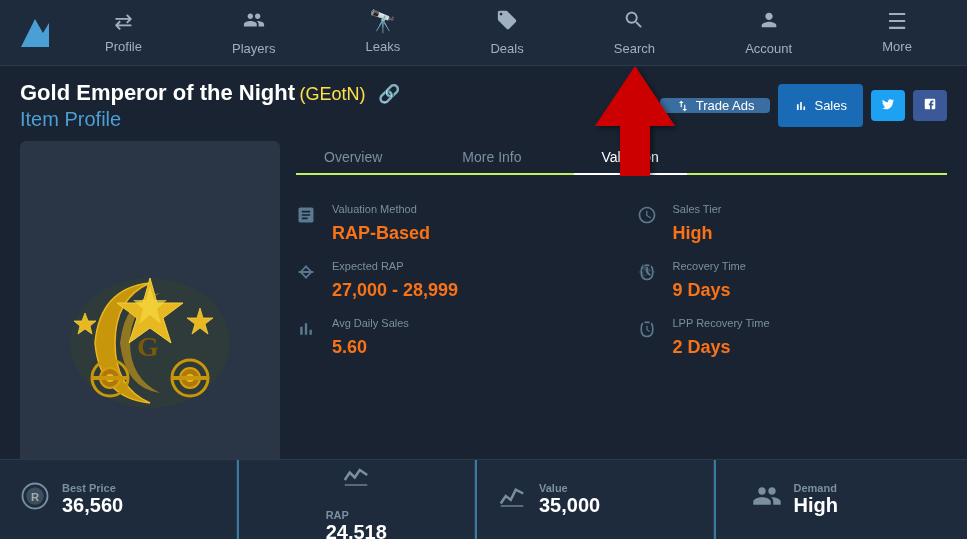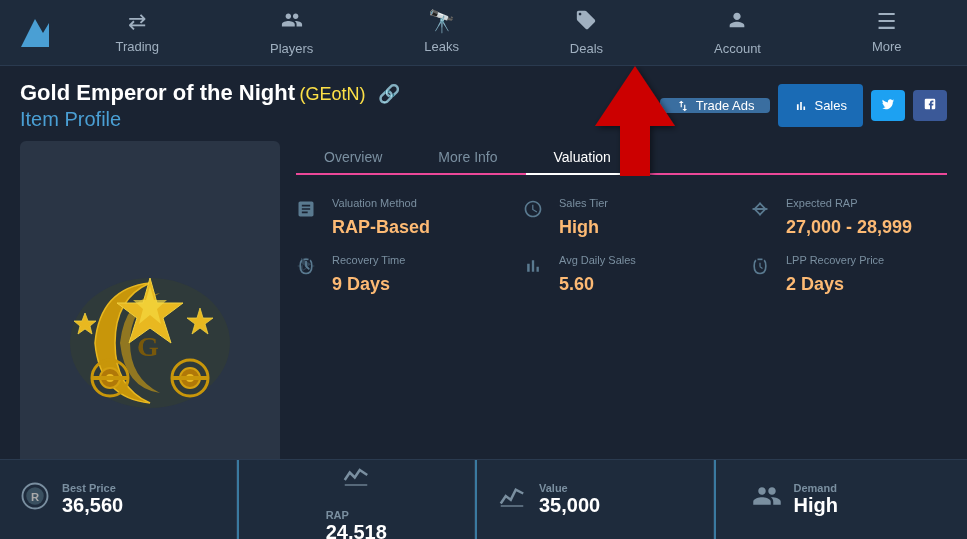--- a/index.html
+++ b/index.html
@@ -150,40 +150,41 @@
     
     .right-panel {
       flex: 1;
       display: flex;
       flex-direction: column;
     }
 
     
     .tabs {
       display: flex;
-      border-bottom: 2px solid #ec4899;
-      margin-bottom: 22px;
+      border-bottom: 2px solid #bef264;
+      margin-bottom: 28px;
+      gap: 24px;
     }
     .tab {
       padding: 8px 28px;
       font-size: 14px;
       color: #7a8fa0;
       cursor: pointer;
       border-bottom: 2px solid transparent;
       margin-bottom: -2px;
     }
     .tab.active {
       color: #fff;
       border-bottom: 2px solid #fff;
     }
 
     
     .stats-grid {
       display: grid;
-      grid-template-columns: 1fr 1fr 1fr;
+      grid-template-columns: 1fr 1fr;
       gap: 16px 30px;
     }
     .stat-item {
       display: flex;
       align-items: flex-start;
       gap: 12px;
     }
     .stat-icon {
       color: #5a7a90;
       font-size: 20px;
@@ -192,21 +193,21 @@
     }
     .stat-content {}
     .stat-label {
       font-size: 11px;
       color: #7a8fa0;
       margin-bottom: 2px;
     }
     .stat-value {
       font-size: 18px;
       font-weight: 700;
-      color: #fdba74;
+      color: #f97316;
       margin-top: 8px;
     }
 
     
     .bottom-bar {
       display: flex;
       height: 80px;
       border-top: 1px solid #2a3a4f;
     }
     .bottom-stat {
@@ -257,41 +258,49 @@
 
 <nav>
   <div class="nav-logo">
     <svg viewBox="0 0 36 36" fill="none">
       <polygon points="4,32 18,4 26,18 32,8 32,32" fill="#4a9fd4"></polygon>
     </svg>
   </div>
   <div class="nav-items">
     <div class="nav-item">
       <span class="nav-icon">⇄</span>
-      <span>Trading</span>
+      <span>Profile</span>
     </div>
     <div class="nav-item">
       <span class="nav-icon">
         <svg width="22" height="22" viewBox="0 0 24 24" fill="currentColor">
           <path d="M16 11c1.66 0 2.99-1.34 2.99-3S17.66 5 16 5c-1.66 0-3 1.34-3 3s1.34 3 3 3zm-8 0c1.66 0 2.99-1.34 2.99-3S9.66 5 8 5C6.34 5 5 6.34 5 8s1.34 3 3 3zm0 2c-2.33 0-7 1.17-7 3.5V19h14v-2.5c0-2.33-4.67-3.5-7-3.5zm8 0c-.29 0-.62.02-.97.05 1.16.84 1.97 1.97 1.97 3.45V19h6v-2.5c0-2.33-4.67-3.5-7-3.5z"></path>
         </svg>
       </span>
       <span>Players</span>
     </div>
     <div class="nav-item">
       <span class="nav-icon">🔭</span>
       <span>Leaks</span>
     </div>
     <div class="nav-item">
       <span class="nav-icon">
         <svg width="22" height="22" viewBox="0 0 24 24" fill="currentColor">
           <path d="M21.41 11.58l-9-9C12.05 2.22 11.55 2 11 2H4c-1.1 0-2 .9-2 2v7c0 .55.22 1.05.59 1.42l9 9c.36.36.86.58 1.41.58.55 0 1.05-.22 1.41-.59l7-7c.37-.36.59-.86.59-1.41 0-.55-.23-1.06-.59-1.42zM5.5 7C4.67 7 4 6.33 4 5.5S4.67 4 5.5 4 7 4.67 7 5.5 6.33 7 5.5 7z"></path>
         </svg>
       </span>
       <span>Deals</span>
+    </div>
+    <div class="nav-item">
+      <span class="nav-icon">
+        <svg width="22" height="22" viewBox="0 0 24 24" fill="currentColor">
+          <path d="M15.5 14h-.79l-.28-.27C15.41 12.59 16 11.11 16 9.5 16 5.91 13.09 3 9.5 3S3 5.91 3 9.5 5.91 16 9.5 16c1.61 0 3.09-.59 4.23-1.57l.27.28v.79l5 4.99L20.49 19l-4.99-5zm-6 0C7.01 14 5 11.99 5 9.5S7.01 5 9.5 5 14 7.01 14 9.5 11.99 14 9.5 14z"></path>
+        </svg>
+      </span>
+      <span>Search</span>
     </div>
     <div class="nav-item">
       <span class="nav-icon">
         <svg width="22" height="22" viewBox="0 0 24 24" fill="currentColor">
           <path d="M12 12c2.21 0 4-1.79 4-4s-1.79-4-4-4-4 1.79-4 4 1.79 4 4 4zm0 2c-2.67 0-8 1.34-8 4v2h16v-2c0-2.66-5.33-4-8-4z"></path>
         </svg>
       </span>
       <span>Account</span>
     </div>
     <div class="nav-item">
@@ -454,21 +463,21 @@
         <div class="stat-item">
           <div class="stat-icon">
             <svg width="20" height="20" viewBox="0 0 24 24" fill="#5a7a90">
                   <rect x="9" y="3" width="6" height="2" fill="#5a7a90"></rect>
                   <path d="M7 5 Q5 7 5 12 Q5 17 7 19 Q9 21 12 21 Q15 21 17 19 Q19 17 19 12 Q19 7 17 5" stroke="#5a7a90" stroke-width="2" fill="none"></path>
                   <line x1="12" y1="8" x2="12" y2="13" stroke="#5a7a90" stroke-width="1.5"></line>
                   <line x1="12" y1="13" x2="15" y2="15" stroke="#5a7a90" stroke-width="1.5"></line>
                 </svg>
           </div>
           <div class="stat-content">
-            <div class="stat-label">LPP Recovery Price</div>
+            <div class="stat-label">LPP Recovery Time</div>
             <div class="stat-value">2 Days</div>
           </div>
         </div>
 
       </div>
     </div>
   </div>
 
 </div>
 

